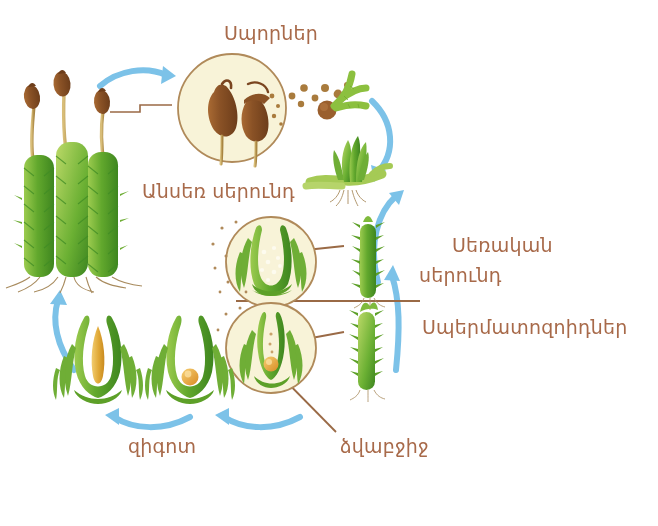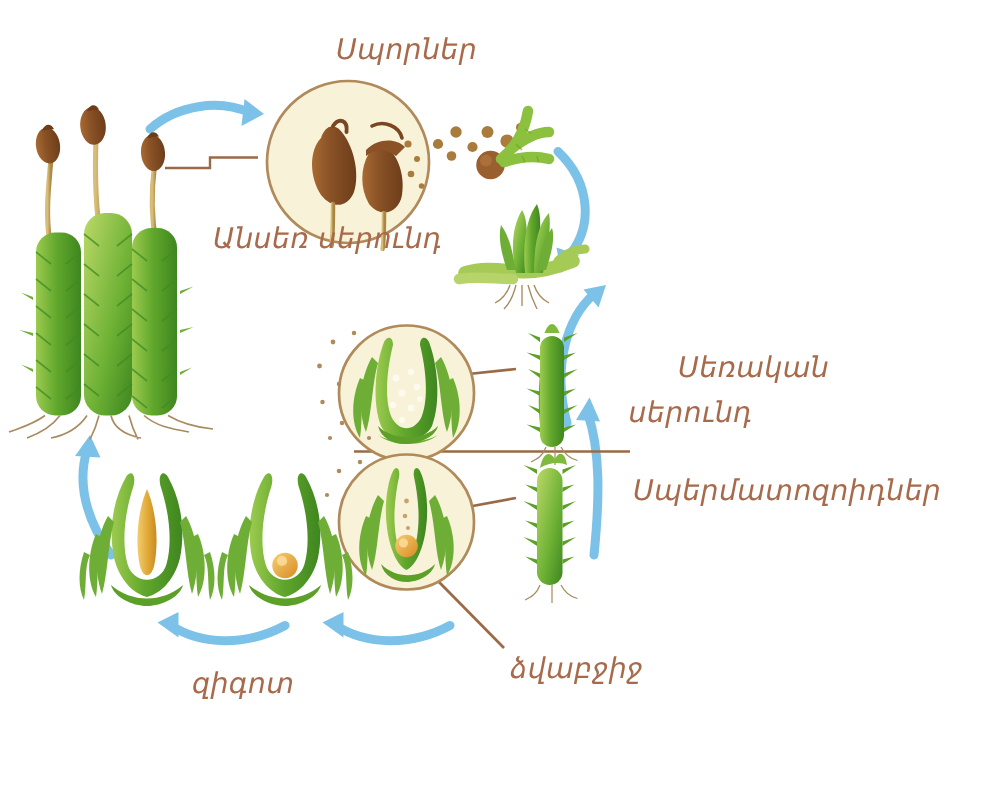--- a/index.html
+++ b/index.html
@@ -1,18 +1,18 @@
 <!DOCTYPE html>
 <html><head>
 <meta charset="utf-8">
 <style>
   html,body{margin:0;padding:0;background:#fff;}
   body{width:658px;height:526px;overflow:hidden;
        font-family:"DejaVu Sans","Liberation Sans",sans-serif;}
-  #stage{position:relative;width:658px;height:526px;background:#ffffff;font-style:italic;}
+  #stage{position:relative;width:658px;height:526px;background:#ffffff;}
   .lbl{position:absolute;color:#a86a4a;font-family:"DejaVu Sans","Liberation Sans",sans-serif;
        font-size:19px;white-space:nowrap;letter-spacing:0.2px;}
   svg.layer{position:absolute;left:0;top:0;width:658px;height:526px;overflow:visible;}
 </style>
 </head>
 <body>
 
 <div id="stage">
 
   <svg class="layer">
@@ -332,24 +332,24 @@
         <path d="M56,368 C52,380 52,392 56,400 C58,390 56,378 60,370 Z"></path>
         <path d="M140,368 C144,380 144,392 140,400 C138,390 140,378 136,370 Z"></path>
       </g>
       <path d="M74,390 C88,402 108,402 122,390 C120,398 108,404 98,404 C88,404 76,398 74,390 Z" fill="#5da028"></path>
     </g>
 
   </svg>
 
   <div class="lbl" style="left:224px; top:22px;">Սպորներ</div>
 
-  <div class="lbl" style="left:142px; top:148px;">Անսեռ սերունդ</div>
+  <div class="lbl" style="left:142px; top:180px;">Անսեռ սերունդ</div>
 
   <div class="lbl" style="left:419px; top:234px;margin-left:33px;">Սեռական</div>
   <div class="lbl" style="left:419px; top:264px;">սերունդ</div>
 
   <div class="lbl" style="left:422px; top:292px;margin-top:24px;">Սպերմատոզոիդներ</div>
 
-  <div class="lbl" style="left:128px; top:445px;">զիգոտ</div>
+  <div class="lbl" style="left:128px; top:435px;">զիգոտ</div>
 
   <div class="lbl" style="left:340px; top:435px;">ձվաբջիջ</div>
 
 </div>
 
 </body></html>

